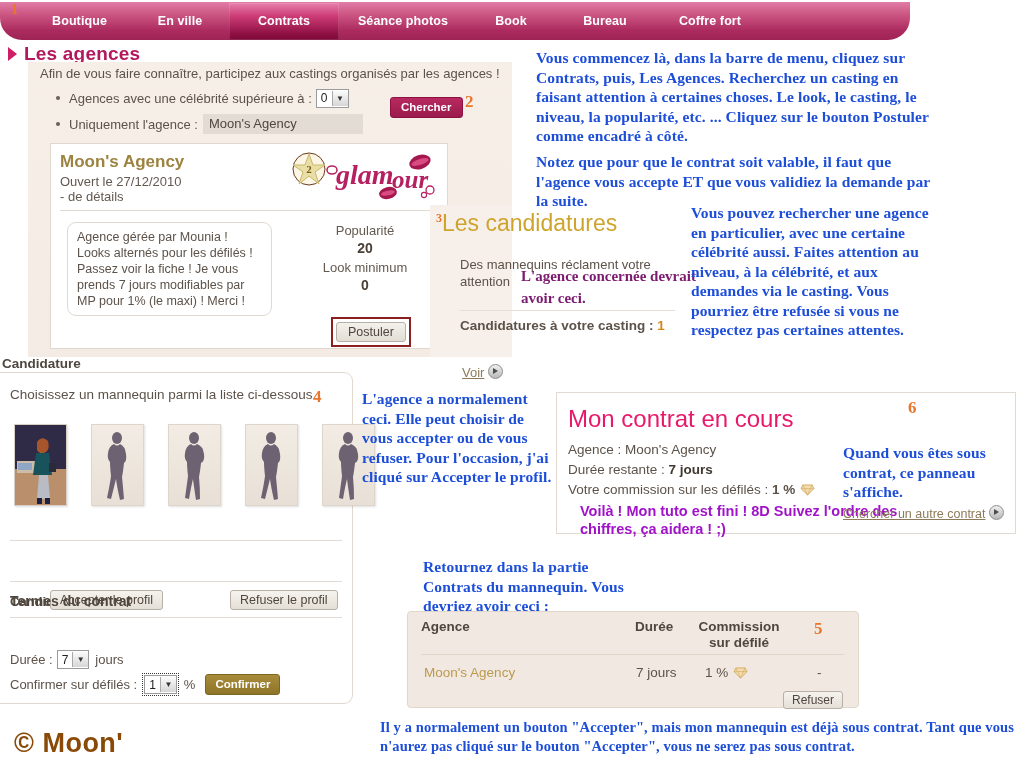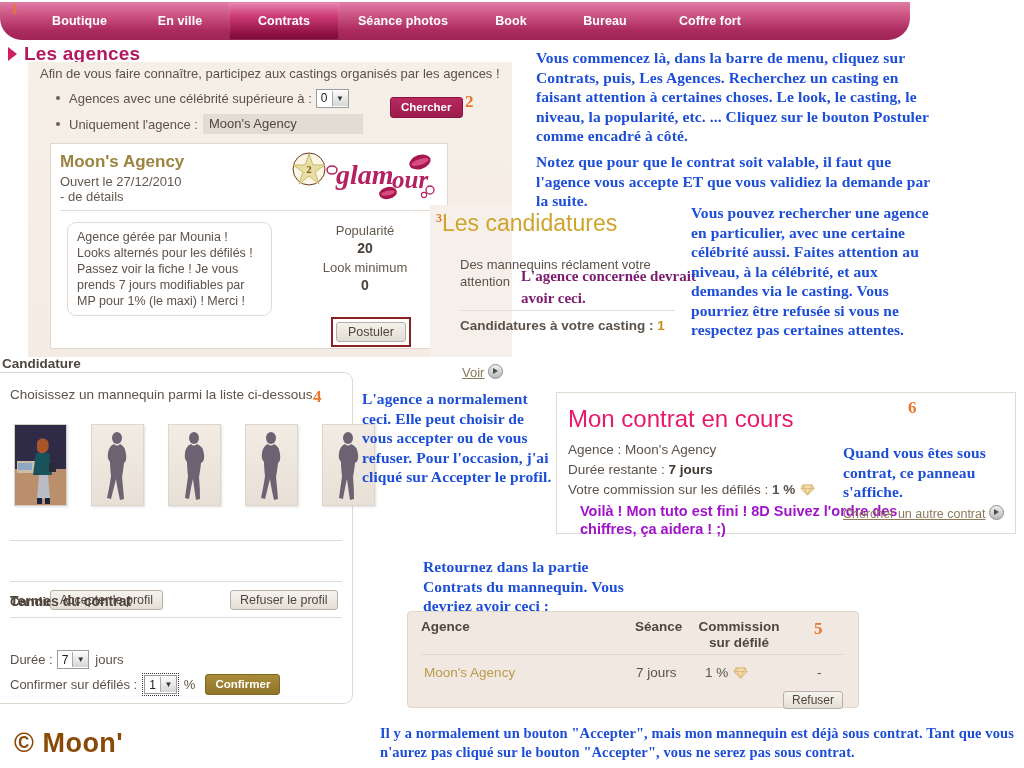--- a/index.html
+++ b/index.html
@@ -262,21 +262,21 @@
   #tuto-done{
     left:580px;top:502px;width:330px;
     font-size:14.5px;font-weight:bold;color:#a013c8;line-height:18px;
   }
   #quand-note{left:843px;top:443px;width:165px;}
   #chercher-autre{left:843px;top:505px;font-size:12.5px;color:#8c7a5a;}
 
   
   #note-agence-a{left:362px;top:389px;width:190px;}
   #note-retournez{left:423px;top:557px;width:220px;}
-  #note-bottom{left:380px;top:718px;width:640px;font-size:14.5px;line-height:19px;margin-top:6px;}
+  #note-bottom{left:380px;top:718px;width:640px;font-size:14.5px;line-height:19px;}
 
   
   #contrat-table{
     left:407px;top:611px;width:450px;height:95px;
     background:#f1e9e1;border:1px solid #e0d6ca;border-radius:4px;
   }
   #tbl-head-agence{left:421px;top:619px;font-size:13.5px;font-weight:bold;color:#4f463e;}
   #tbl-head-duree{left:635px;top:619px;font-size:13.5px;font-weight:bold;color:#4f463e;}
   #tbl-head-comm{left:693px;top:619px;width:92px;text-align:center;font-size:13.5px;font-weight:bold;color:#4f463e;line-height:16px;}
   #marker-5{left:814px;top:619px;}
@@ -481,21 +481,21 @@
 <div class="abs" id="contrat-comm"><span>Votre commission sur les défilés :</span> <b>1 %</b><svg class="diamond" viewBox="0 0 16 13">
       <polygon points="3,1 13,1 15,5 8,12 1,5" fill="#f3dcae" stroke="#d4ab63" stroke-width="1"></polygon>
       <path d="M1,5 L15,5 M3,1 L8,12 M13,1 L8,12" stroke="#d4ab63" stroke-width=".7" fill="none"></path>
     </svg></div>
 <div class="abs" id="tuto-done">Voilà ! Mon tuto est fini ! 8D Suivez l'ordre des chiffres, ça aidera ! ;)</div>
 <div class="abs note" id="quand-note">Quand vous êtes sous contrat, ce panneau s'affiche.</div>
 <div class="abs" id="chercher-autre"><u>Chercher un autre contrat</u><span class="play-icon"></span></div>
 
 <div class="abs" id="contrat-table"></div>
 <div class="abs" id="tbl-head-agence">Agence</div>
-<div class="abs" id="tbl-head-duree">Séance</div>
+<div class="abs" id="tbl-head-duree">Durée</div>
 <div class="abs" id="tbl-head-comm">Commission sur défilé</div>
 <div class="abs marker" id="marker-5">5</div>
 <div class="abs" id="tbl-hr"></div>
 <div class="abs" id="tbl-agence">Moon's Agency</div>
 <div class="abs" id="tbl-duree">7 jours</div>
 <div class="abs" id="tbl-comm"><span>1 %</span><svg class="diamond" viewBox="0 0 16 13">
       <polygon points="3,1 13,1 15,5 8,12 1,5" fill="#f3dcae" stroke="#d4ab63" stroke-width="1"></polygon>
       <path d="M1,5 L15,5 M3,1 L8,12 M13,1 L8,12" stroke="#d4ab63" stroke-width=".7" fill="none"></path>
     </svg></div>
 <div class="abs" id="tbl-last">-</div>

